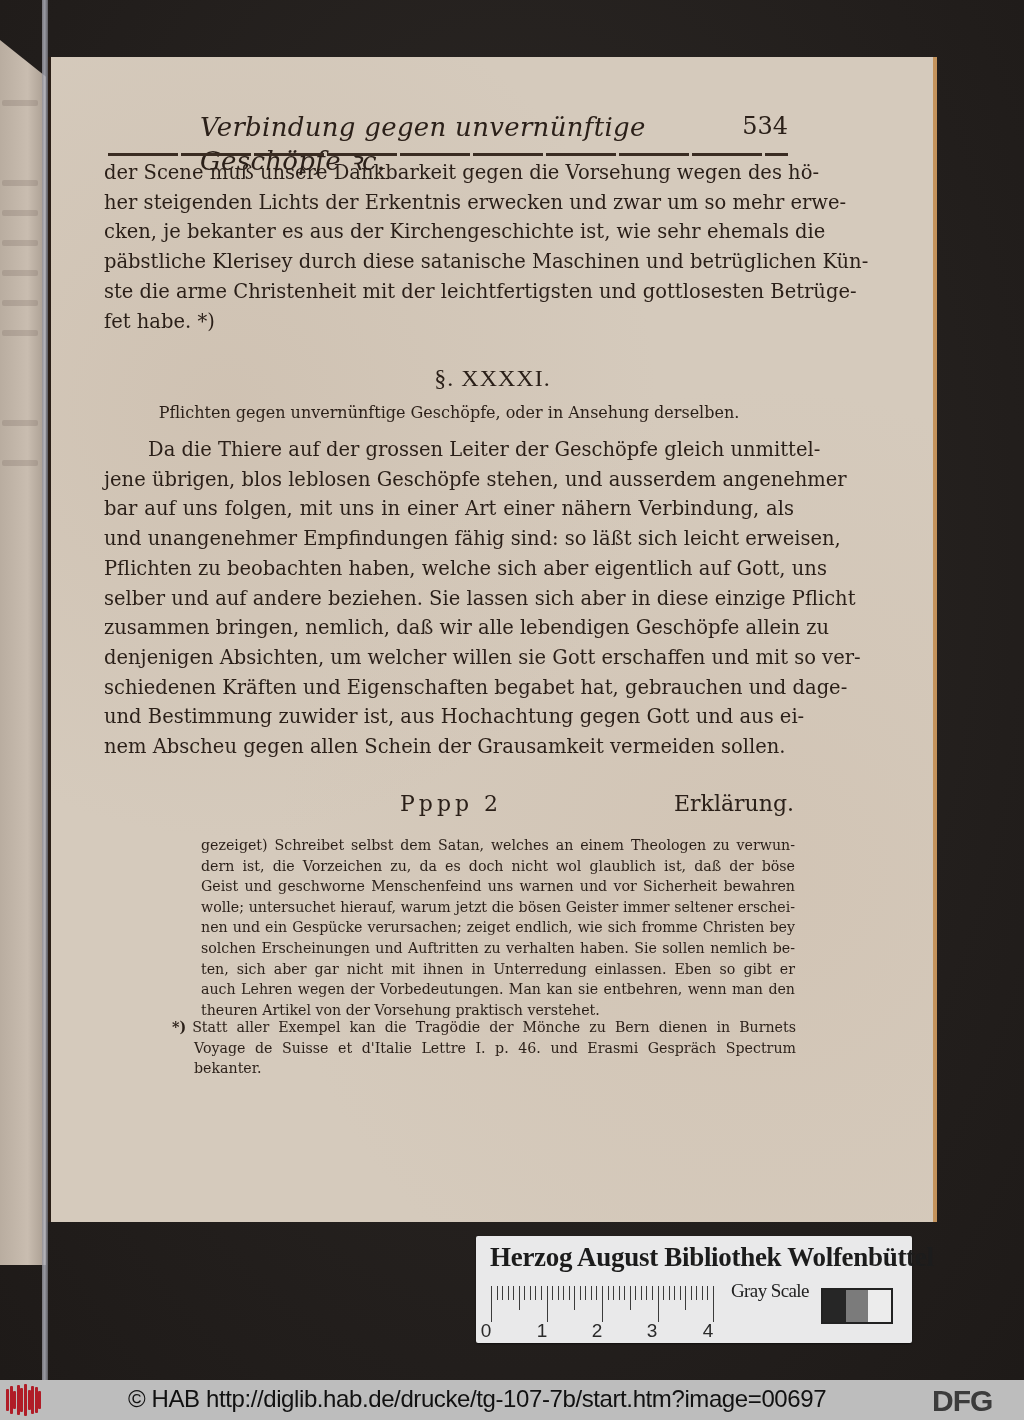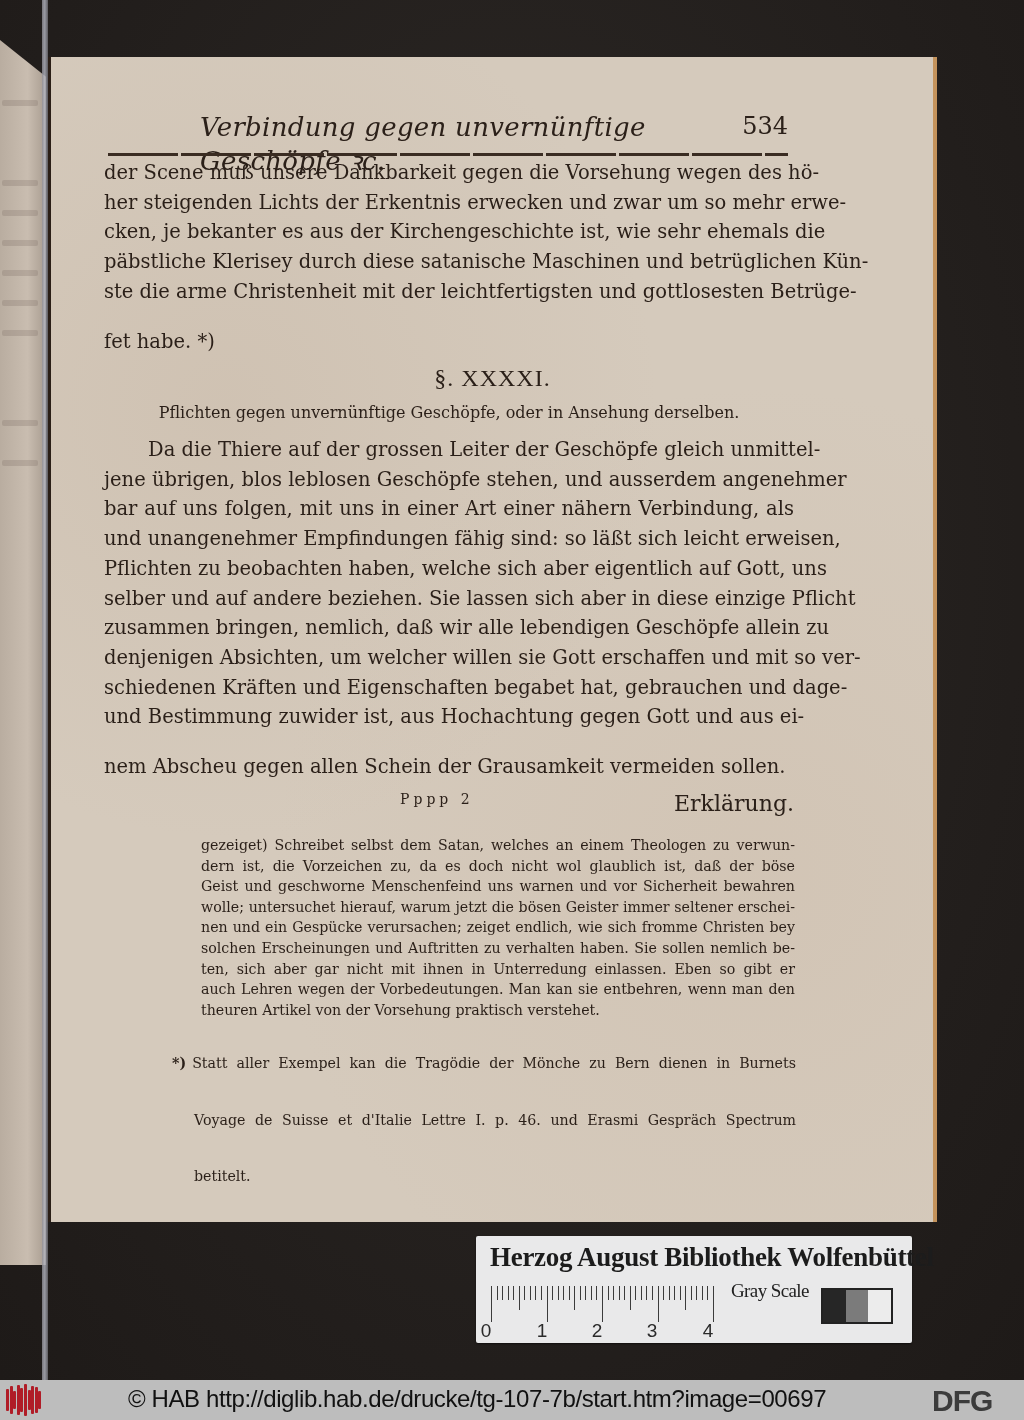--- a/index.html
+++ b/index.html
@@ -48,50 +48,50 @@
   .head-rule {
     position: absolute; left: 60px; top: 96px; width: 680px; height: 3px;
     background: repeating-linear-gradient(90deg, #3a2c22 0 70px, transparent 70px 73px);
   }
   .body-text {
     position: absolute; left: 56px; width: 690px;
     font-size: 19.5px; line-height: 29.7px; color: #2a1f18;
     text-align: justify;
   }
   .body-text .line { display: block; white-space: nowrap; text-align-last: justify; text-align: justify; }
-  .body-text .line.last { text-align-last: left; margin-top: 20px; }
+  .body-text .line.last { text-align-last: left; }
   .section-heading {
     position: absolute; left: 0; width: 889px; top: 308px; text-align: center;
     font-size: 24px; letter-spacing: 1px; color: #2a1f18;
     font-family: "Liberation Serif", serif;
   }
   .section-subtitle {
     position: absolute; left: 56px; top: 346px; width: 690px; text-align: center;
     font-size: 16px; color: #2a1f18; 
   }
   .catchline {
     position: absolute; left: 56px; top: 734px; width: 690px; height: 34px;
   }
   .signature {
-    position: absolute; left: 296px; top: 0; font-size: 14px; letter-spacing: 4px;
+    position: absolute; left: 296px; top: 0; font-size: 22px; letter-spacing: 4px;
   }
   .catchword {
     position: absolute; right: 0; top: 0; font-size: 22px;
   }
   .footnote-text {
     position: absolute; left: 153px; top: 778px; width: 594px;
     font-size: 14.2px; line-height: 20.6px; color: #2a1f18;
   }
   .footnote-text .line { display: block; white-space: nowrap; text-align: justify; text-align-last: justify; }
   .footnote-text .line.last { text-align-last: left; }
   .footnote-star {
     position: absolute; left: 124px; top: 960px; width: 624px;
     font-size: 14.2px; line-height: 20.6px; color: #2a1f18;
   }
-  .footnote-star .line { display: block; white-space: nowrap; text-align: justify; text-align-last: justify; padding-left: 22px; margin-top: 36px; }
+  .footnote-star .line { display: block; white-space: nowrap; text-align: justify; text-align-last: justify; padding-left: 22px; }
   .footnote-star .line.first { padding-left: 0; }
   .footnote-star .line.last { text-align-last: left; }
   .fn-marker { font-weight: bold; margin-right: 6px; }
 
   .badge {
     position: absolute; left: 476px; top: 1236px; width: 436px; height: 107px;
     background: #e9e9ea; border-radius: 2px;
     box-shadow: 0 1px 2px rgba(0,0,0,0.5);
   }
   .badge-title {
@@ -198,21 +198,21 @@
     <span class="line">nen und ein Gespücke verursachen; zeiget endlich, wie sich fromme Christen bey</span>
     <span class="line">solchen Erscheinungen und Auftritten zu verhalten haben. Sie sollen nemlich be-</span>
     <span class="line">ten, sich aber gar nicht mit ihnen in Unterredung einlassen. Eben so gibt er</span>
     <span class="line">auch Lehren wegen der Vorbedeutungen. Man kan sie entbehren, wenn man den</span>
     <span class="line last">theuren Artikel von der Vorsehung praktisch verstehet.</span>
   </div>
 
   <div class="footnote-star">
     <span class="line first"><span class="fn-marker">*)</span><span>Statt aller Exempel kan die Tragödie der Mönche zu Bern dienen in Burnets</span></span>
     <span class="line">Voyage de Suisse et d'Italie Lettre I. p. 46. und Erasmi Gespräch Spectrum</span>
-    <span class="line last">betitelt.</span>
+    <span class="line last">bekanter.</span>
   </div>
 </div>
 
 <div class="badge">
   <div class="badge-title">Herzog August Bibliothek Wolfenbüttel</div>
   <div class="ruler" id="ruler">
       <span class="tick" style="left: 0px; height: 36px;"></span>
       <span class="tick" style="left: 5.55px; height: 14px; top: 0px;"></span>
       <span class="tick" style="left: 11.1px; height: 14px; top: 0px;"></span>
       <span class="tick" style="left: 16.65px; height: 14px; top: 0px;"></span>

